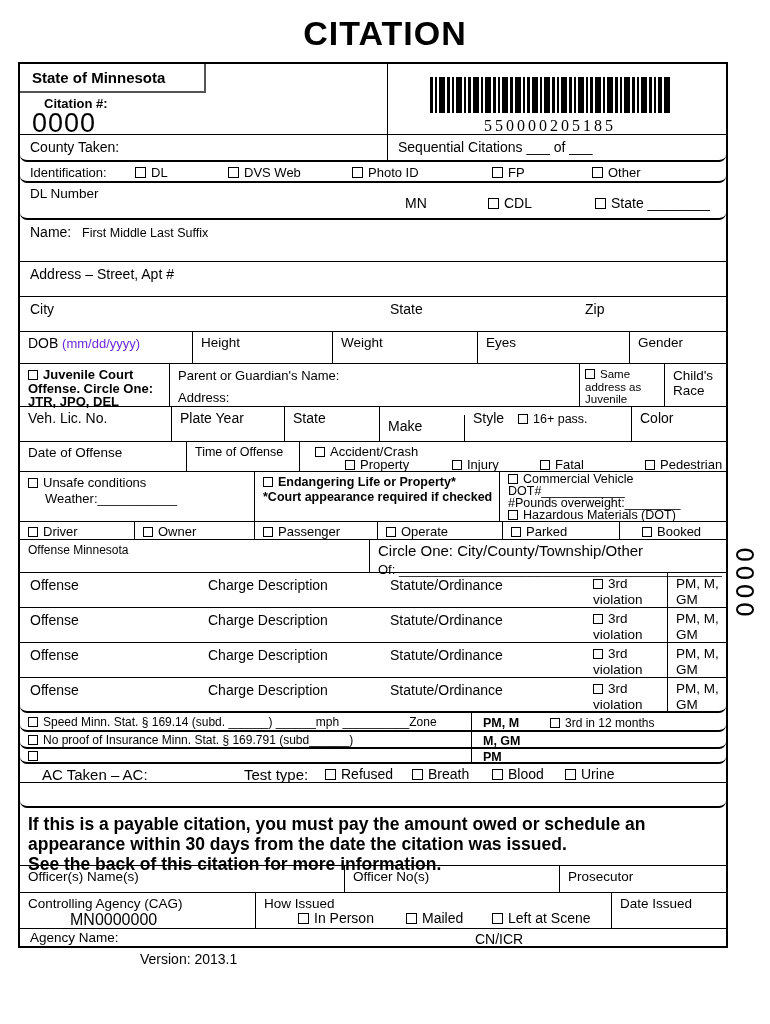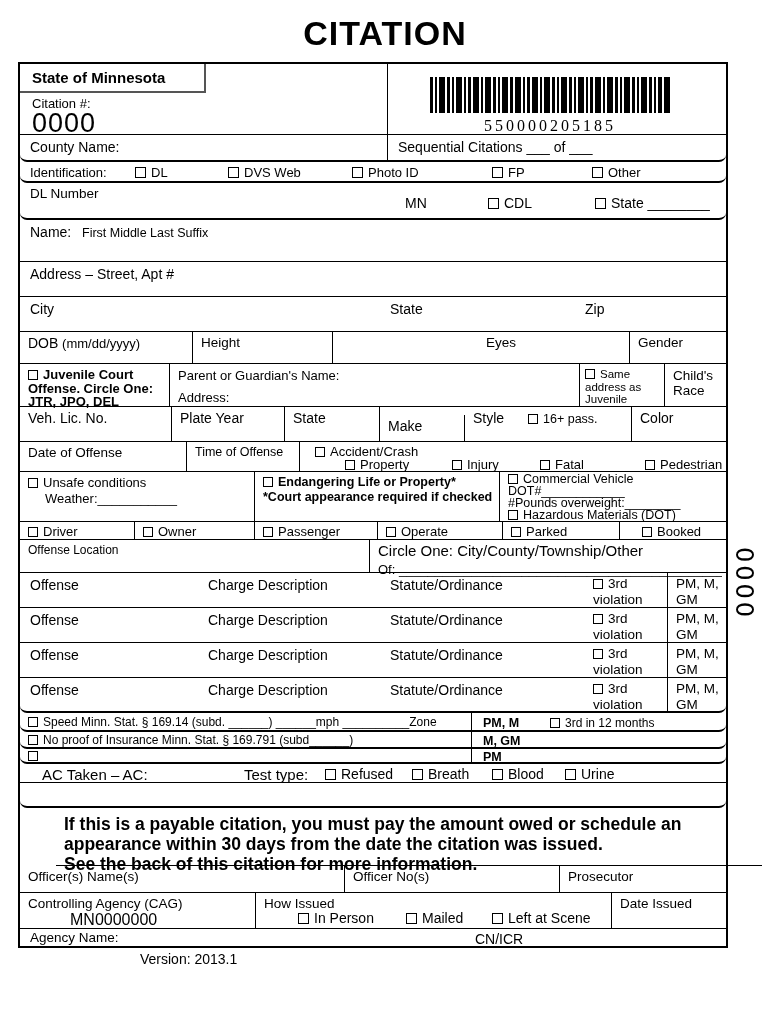--- a/index.html
+++ b/index.html
@@ -14,30 +14,30 @@
   .row.last{border-bottom:none;}
   .c{position:absolute;top:0;bottom:0;border-right:1px solid #000;box-sizing:border-box;
      padding:3px 0 0 8px;font-size:13.5px;}
   .abs{position:absolute;white-space:nowrap;}
   .cb{display:inline-block;width:11px;height:11px;border:1.5px solid #000;background:#fff;
       vertical-align:-1px;margin-right:5px;box-sizing:border-box;}
   .cb.sm{width:10px;height:10px;}
   .b{font-weight:bold;}
   .s12{font-size:12px;} .s125{font-size:12.5px;} .s13{font-size:13px;} .s135{font-size:13.5px;}
   .s14{font-size:14px;} .s15{font-size:15px;}
-  .gray{color:#000000;}
+  .gray{color:#6d28d9;}
   
   #hdr-left{position:absolute;left:0;top:0;bottom:0;width:368px;border-right:1px solid #000;box-sizing:border-box;}
   #hdr-right{position:absolute;left:368px;top:0;bottom:0;right:0;}
   .hdr-top{position:absolute;left:0;top:0;height:71px;right:0;border-bottom:1px solid #000;box-sizing:border-box;}
   .hdr-bot{position:absolute;left:0;top:71px;bottom:0;right:0;padding:4px 0 0 10px;font-size:14px;box-sizing:border-box;}
   #state-box{position:absolute;left:0;top:0;width:186px;height:29px;border-right:2px solid #555;
              border-bottom:2px solid #555;box-sizing:border-box;padding:5px 0 0 12px;
              font-weight:bold;font-size:15px;}
-  #citation-label{position:absolute;left:12px;top:32px;font-size:13px;}
+  #citation-label{position:absolute;left:24px;top:32px;font-size:13px;font-weight:bold;}
   #citation-number{position:absolute;left:12px;top:44px;font-size:27px;letter-spacing:1px;}
   #barcode-wrap{position:absolute;left:42px;top:13px;text-align:center;}
   #barcode-num{font-family:"Liberation Serif","DejaVu Serif",serif;font-size:16px;letter-spacing:3px;margin-top:0px;}
   #notice-box{padding:6px 0 0 8px;font-size:17.5px;font-weight:bold;line-height:20px;}
   #side-number{position:absolute;left:713px;top:566px;width:64px;height:26px;
                transform:rotate(90deg);font-size:24px;letter-spacing:3px;font-family:"DejaVu Sans",sans-serif;}
   #version{position:absolute;left:140px;top:951px;font-size:14px;}
   .lvl{font-weight:bold;font-size:12.5px;}
 </style>
 </head>
@@ -48,21 +48,21 @@
 
   <div id="form">
 
     <div class="row thick" style="height:98px;">
       <div id="hdr-left">
         <div class="hdr-top">
           <div id="state-box">State of Minnesota</div>
           <div id="citation-label">Citation #:</div>
           <div id="citation-number">0000</div>
         </div>
-        <div class="hdr-bot">County Name:</div>
+        <div class="hdr-bot">County Taken:</div>
       </div>
       <div id="hdr-right">
         <div class="hdr-top">
           <div id="barcode-wrap">
             <svg width="240" height="36">
               <g fill="#000">
                 <rect x="0" y="0" width="3" height="36"></rect>
                   <rect x="5" y="0" width="2" height="36"></rect>
                   <rect x="9" y="0" width="6" height="36"></rect>
                 <rect x="17" y="0" width="3" height="36"></rect>
@@ -143,20 +143,21 @@
       <span class="abs s14" style="left:370px;top:4px;">State</span>
       <span class="abs s14" style="left:565px;top:4px;">Zip</span>
     </div>
 
     <div class="row" style="height:32px;">
       <div class="c" style="left:0;width:173px;">
         <span class="s14">DOB</span>
         <span class="s13 gray">(mm/dd/yyyy)</span>
       </div>
       <div class="c" style="left:173px;width:140px;">Height</div>
+      <div class="c" style="left:313px;width:145px;">Weight</div>
       <div class="c" style="left:458px;width:152px;">Eyes</div>
       <div class="c" style="left:610px;right:0;border-right:none;">Gender</div>
     </div>
 
     <div class="row" style="height:43px;">
       <div class="c b s13" style="left:0;width:150px;line-height:13.5px;padding-top:4px;">
         <span class="cb sm"></span><span>Juvenile Court</span><br>
         <span>Offense.  Circle One:</span><br>
         <span>JTR, JPO, DEL</span>
       </div>
@@ -172,21 +173,21 @@
       <div class="c" style="left:645px;right:0;border-right:none;font-size:13.5px;line-height:15px;padding-top:4px;width:61px;white-space:normal;">Child's Race</div>
     </div>
 
     <div class="row" style="height:35px;">
       <div class="c s14" style="left:0;width:152px;">Veh. Lic. No.</div>
       <div class="c s14" style="left:152px;width:113px;">Plate Year</div>
       <div class="c s14" style="left:265px;width:95px;">State</div>
       <div class="c s14" style="left:360px;width:85px;margin-top:8px;">Make</div>
       <div class="c s14" style="left:445px;width:167px;">
         <span>Style</span>
-        <span style="margin-left:20px;" class="s125"><span class="cb sm"></span><span>16+ pass.</span></span>
+        <span style="margin-left:10px;" class="s125"><span class="cb sm"></span><span>16+ pass.</span></span>
       </div>
       <div class="c s14" style="left:612px;right:0;border-right:none;">Color</div>
     </div>
 
     <div class="row" style="height:30px;">
       <div class="c s135" style="left:0;width:167px;">Date of Offense</div>
       <div class="c s125" style="left:167px;width:113px;">Time of Offense</div>
       <span class="abs s13" style="left:295px;top:2px;"><span class="cb sm"></span><span>Accident/Crash</span></span>
       <span class="abs s13" style="left:325px;top:15px;"><span class="cb sm"></span><span>Property</span></span>
       <span class="abs s13" style="left:432px;top:15px;"><span class="cb sm"></span><span>Injury</span></span>
@@ -214,21 +215,21 @@
     <div class="row" style="height:18px;">
       <div class="c s13" style="left:0;width:115px;padding-top:2px;"><span class="cb sm"></span><span>Driver</span></div>
       <div class="c s13" style="left:115px;width:120px;padding-top:2px;"><span class="cb sm"></span><span>Owner</span></div>
       <div class="c s13" style="left:235px;width:123px;padding-top:2px;"><span class="cb sm"></span><span>Passenger</span></div>
       <div class="c s13" style="left:358px;width:125px;padding-top:2px;"><span class="cb sm"></span><span>Operate</span></div>
       <div class="c s13" style="left:483px;width:117px;padding-top:2px;"><span class="cb sm"></span><span>Parked</span></div>
       <div class="c s13" style="left:600px;right:0;border-right:none;padding-top:2px;padding-left:22px;"><span class="cb sm"></span><span>Booked</span></div>
     </div>
 
     <div class="row" style="height:33px;">
-      <div class="c s12" style="left:0;width:350px;">Offense Location</div>
+      <div class="c s12" style="left:0;width:350px;">Offense Minnesota</div>
       <div class="abs" style="left:358px;top:2px;right:4px;overflow:hidden;">
         <span class="s15">Circle One:  City/County/Township/Other</span><br>
         <span class="s13">Of: _______________________________________________</span>
       </div>
     </div>
 
     <div class="row" style="height:35px;">
       <span class="abs s14" style="left:10px;top:4px;">Offense</span>
       <span class="abs s14" style="left:188px;top:4px;">Charge Description</span>
       <span class="abs s14" style="left:370px;top:4px;">Statute/Ordinance</span>
@@ -277,21 +278,21 @@
       <span class="abs s15" style="left:22px;top:2px;">AC Taken – AC: ___________</span>
       <span class="abs s15" style="left:224px;top:2px;">Test  type:</span>
       <span class="abs s14" style="left:305px;top:2px;"><span class="cb"></span><span>Refused</span></span>
       <span class="abs s14" style="left:392px;top:2px;"><span class="cb"></span><span>Breath</span></span>
       <span class="abs s14" style="left:472px;top:2px;"><span class="cb"></span><span>Blood</span></span>
       <span class="abs s14" style="left:545px;top:2px;"><span class="cb"></span><span>Urine</span></span>
     </div>
 
     <div class="row thick" style="height:25px;"></div>
 
-    <div class="row" style="height:58px;margin-left:36px;">
+    <div class="row" style="height:58px;">
       <div id="notice-box">
         <span>If this is a payable citation, you must pay the amount owed or schedule an</span><br>
         <span>appearance within 30 days from the date the citation was issued.</span><br>
         <span>See the back of this citation for more information.</span>
       </div>
     </div>
 
     <div class="row" style="height:27px;">
       <div class="c s135" style="left:0;width:325px;">Officer(s) Name(s)</div>
       <div class="c s135" style="left:325px;width:215px;">Officer No(s)</div>

